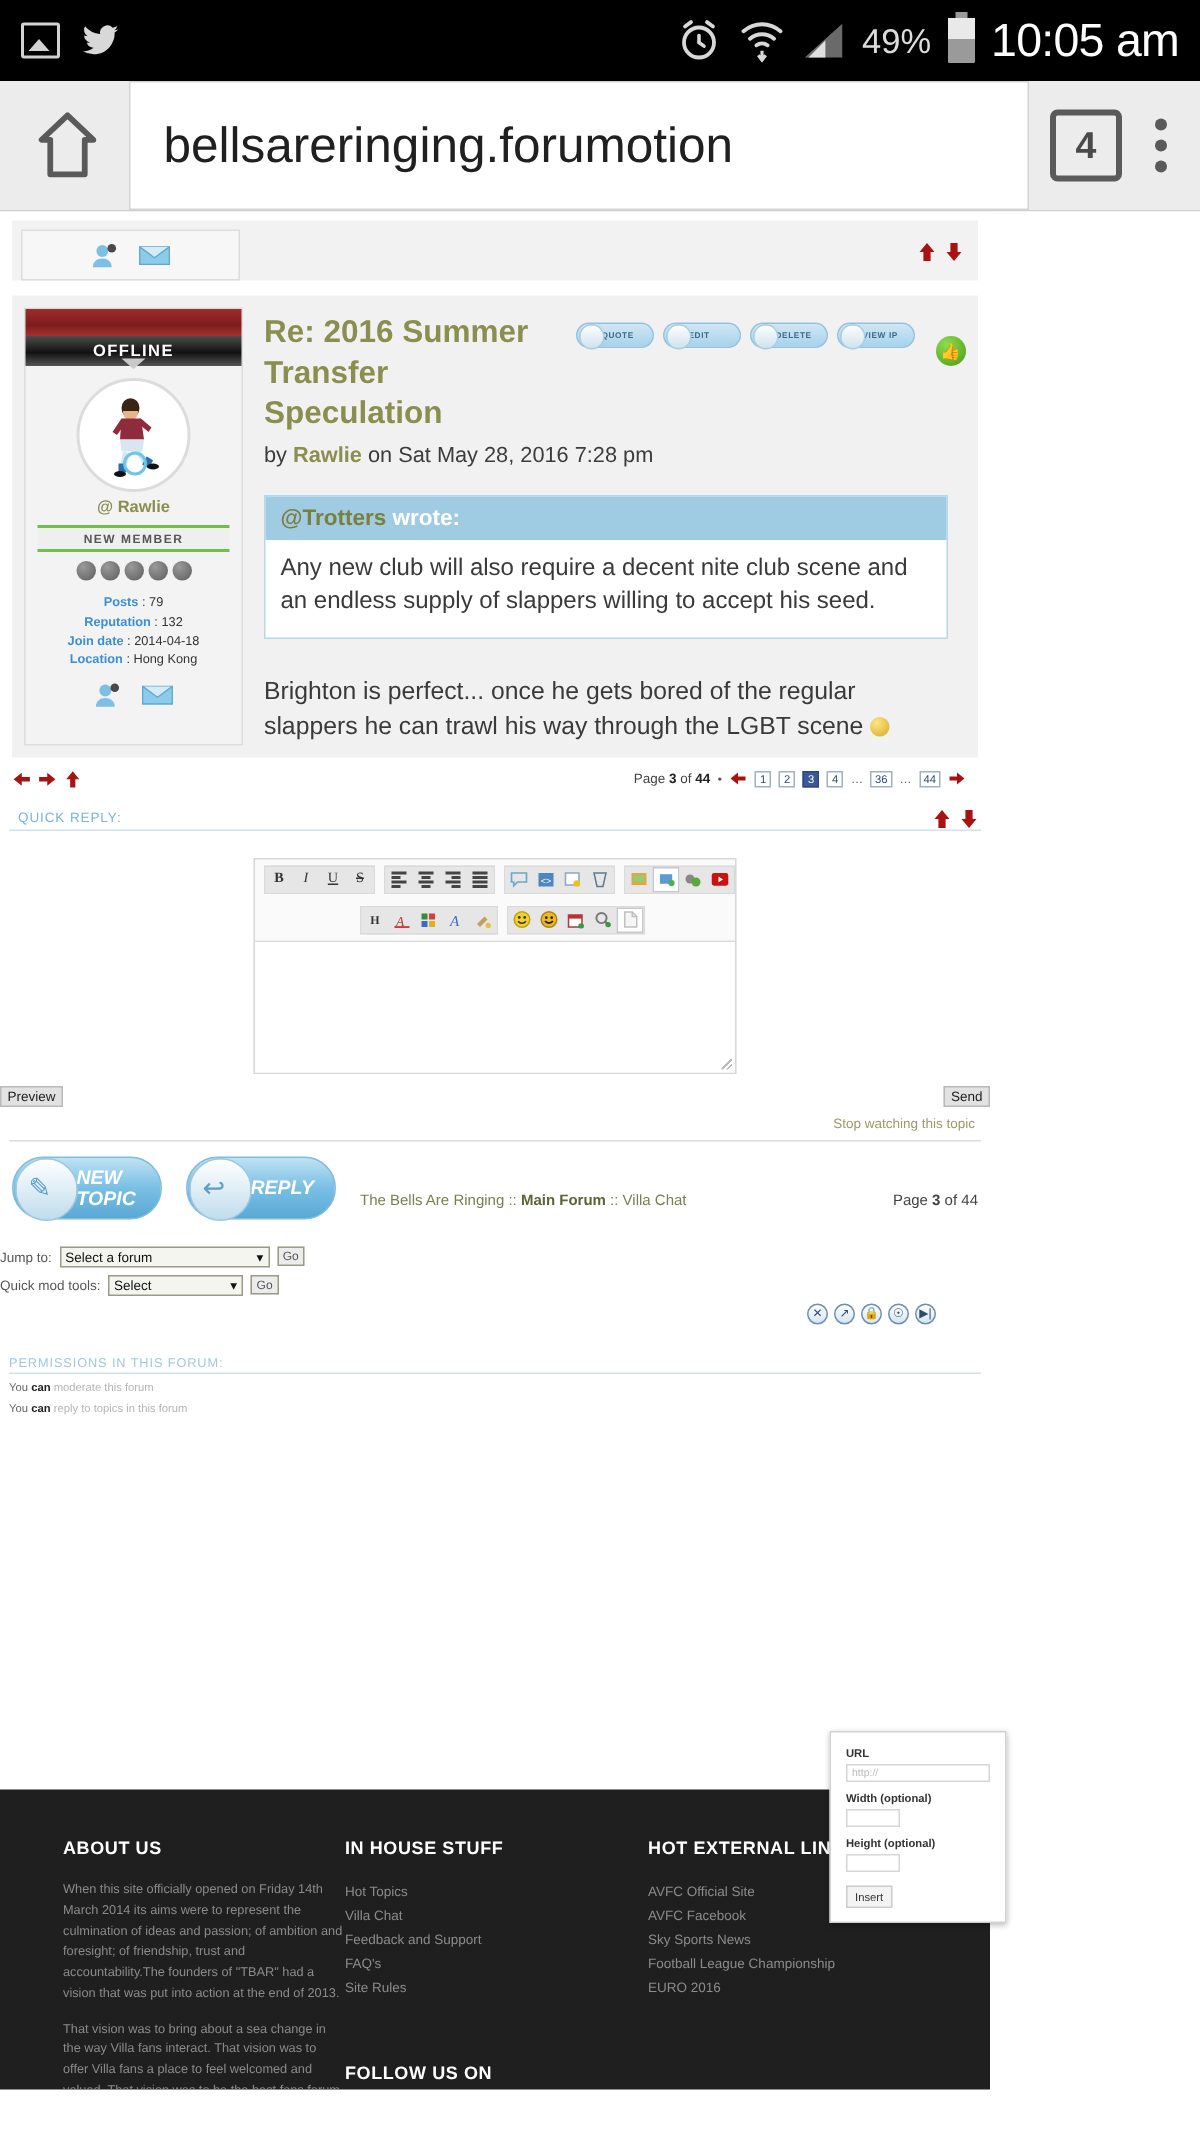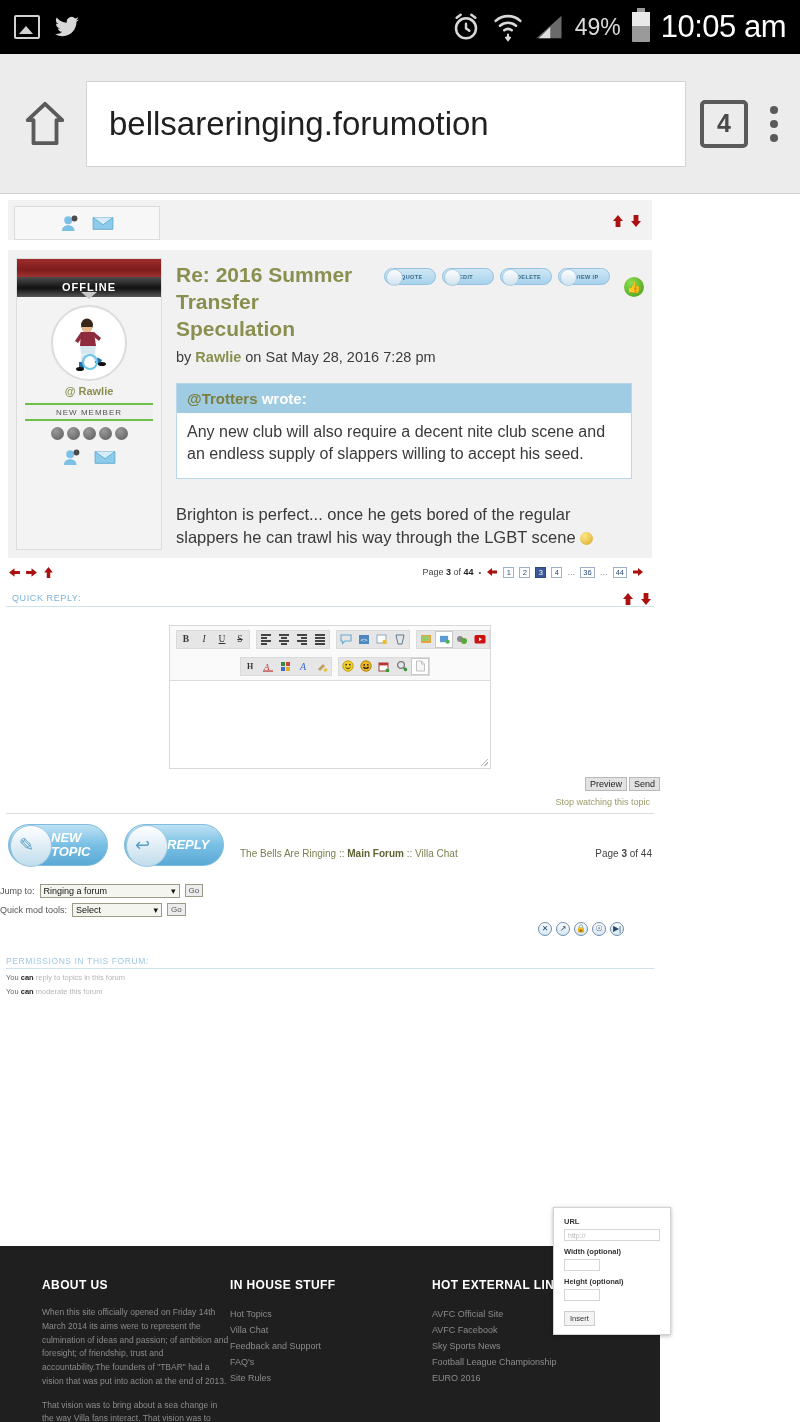--- a/index.html
+++ b/index.html
@@ -36,21 +36,21 @@
     content: ""; position: absolute; top: -4px; left: 5px;
     width: 8px; height: 4px; background: #9a9a9a;
   }
   .battery::after {
     content: ""; position: absolute; top: 0; left: 0; right: 0;
     height: 45%; background: #e9e9e9;
   }
 
   
   .browserbar {
-    height: 140px; background: #ececec; display: flex; align-items: center;
+    height: 87px; background: #ececec; display: flex; align-items: center;
     padding: 0 18px; border-bottom: 1px solid #d0d0d0;
   }
   .home-icon { width: 54px; display: flex; justify-content: center; }
   .urlbox {
     flex: 1; margin: 0 14px; height: 86px; background: #fff;
     border: 1px solid #d4d4d4; display: flex; align-items: center;
     padding: 0 22px; font-size: 33px; color: #202020; overflow: hidden;
     white-space: nowrap;
   }
   .tabcount {
@@ -100,21 +100,21 @@
   .avatar-ring {
     width: 76px; height: 76px; margin: 12px auto 4px auto; border-radius: 50%;
     background: #fff; border: 2px solid #dcdcdc; box-shadow: 0 0 0 3px #f3f3f3;
     display: flex; align-items: center; justify-content: center; overflow: hidden;
   }
   .uname { text-align: center; font-size: 11px; font-weight: bold; color: #8a8f4f; }
   .rank-bar {
     margin: 6px 8px; height: 18px; border-top: 2px solid #6fbf4a;
     border-bottom: 2px solid #6fbf4a; background: #efefef;
     display: flex; align-items: center; justify-content: center;
-    font-size: 8px; letter-spacing: 1px; color: #555;
+    font-size: 8px; letter-spacing: 1px; color: #555; font-weight: bold;
   }
   .pips { display: flex; justify-content: center; gap: 3px; margin: 4px 0 8px 0; }
   .pip {
     width: 13px; height: 13px; border-radius: 50%;
     background: radial-gradient(circle at 35% 30%, #9a9a9a, #5c5c5c);
   }
   .stats { font-size: 8.5px; line-height: 1.5; text-align: center; color: #333; }
   .stats b { color: #3b8fd4; }
   .pm-icons { display: flex; justify-content: center; gap: 10px; margin-top: 8px; }
 
@@ -189,21 +189,21 @@
   .tb-btn.white { background: #fff; border: 1px solid #c8c8c8; }
   .tb-grp.light { background: #efefef; }
   .align-bar { display: flex; flex-direction: column; gap: 1.5px; width: 10px; }
   .align-bar i { height: 1.5px; background: #444; display: block; }
   .editarea { height: 88px; background: #fff; border-top: 1px solid #dcdcdc; position: relative; }
   .editarea::after {
     content: ""; position: absolute; right: 2px; bottom: 2px; width: 7px; height: 7px;
     background: linear-gradient(135deg, transparent 45%, #bbb 45%, #bbb 55%, transparent 55%,
                 transparent 70%, #bbb 70%, #bbb 80%, transparent 80%);
   }
-  .send-row { display: flex; justify-content: flex-end; gap: 2px; margin-top: 8px; }
+  .send-row { display: flex; justify-content: space-between; gap: 2px; margin-top: 8px; }
   .minibtn {
     background: #e2e2e2; border: 1px solid #b9b9b9; font-size: 9px; color: #222;
     padding: 1px 4px;
   }
   .stopwatch { text-align: right; font-size: 9px; color: #9a9a6a; padding: 6px 10px 0 0; }
 
   .hr-line { border-top: 1px solid #dcdcdc; margin: 6px 6px 0 6px; }
 
   
   .navrow { display: flex; align-items: flex-start; padding: 10px 8px 0 8px; position: relative; }
@@ -387,20 +387,26 @@
           </div>
           <div class="uname">@ Rawlie</div>
           <div class="rank-bar">NEW MEMBER</div>
           <div class="pips">
             <span class="pip"></span>
             <span class="pip"></span>
             <span class="pip"></span>
             <span class="pip"></span>
             <span class="pip"></span>
           </div>
+          <div class="stats">
+            <div><b>Posts</b> : <span>79</span></div>
+            <div><b>Reputation</b> : <span>132</span></div>
+            <div><b>Join date</b> : <span>2014-04-18</span></div>
+            <div><b>Location</b> : <span>Hong Kong</span></div>
+          </div>
           <div class="pm-icons">
             <svg width="22" height="18" viewBox="0 0 24 20">
               <circle cx="10" cy="7" r="4.4" fill="#7cc0e6"></circle>
               <path d="M3 19c0-4 3.2-6.4 7-6.4s7 2.4 7 6.4z" fill="#7cc0e6"></path>
               <circle cx="17" cy="5" r="3.2" fill="#4a4a4a"></circle>
             </svg>
             <svg width="24" height="18" viewBox="0 0 26 20">
               <path d="M2 4h22v13H2z" fill="#8ccbea" stroke="#5fa8cf"></path>
               <path d="M2 4l11 8 11-8" fill="#d5ecf8" stroke="#5fa8cf"></path>
             </svg>
@@ -674,21 +680,21 @@
         </div>
         <div class="pgright2">
           <span>Page </span><b>3</b><span> of 44</span>
         </div>
       </div>
 
       <div class="jump">
         <div class="jrow">
           <span>Jump to:</span>
           <span class="sel w1">
-            <span>Ringing a forum</span>
+            <span>Select a forum</span>
             <span>▾</span>
           </span>
           <span class="gobtn">Go</span>
         </div>
         <div class="jrow">
           <span>Quick mod tools:</span>
           <span class="sel w2">
             <span>Select</span>
             <span>▾</span>
           </span>
@@ -699,24 +705,24 @@
           <span class="mi">↗</span>
           <span class="mi">🔒</span>
           <span class="mi">☉</span>
           <span class="mi">▶|</span>
         </div>
       </div>
 
       <div class="perm">
         <div class="perm-h">PERMISSIONS IN THIS FORUM:</div>
         <div class="perm-l">
+          <span>You </span><b>can</b><span class="can"> moderate this forum</span>
+        </div>
+        <div class="perm-l">
           <span>You </span><b>can</b><span class="can"> reply to topics in this forum</span>
-        </div>
-        <div class="perm-l">
-          <span>You </span><b>can</b><span class="can"> moderate this forum</span>
         </div>
       </div>
 
       <div class="footer">
         <div class="fcol">
           <div class="fhead">ABOUT US</div>
           <div class="ftext">
             <p>When this site officially opened on Friday 14th March 2014 its aims were to represent the culmination of ideas and passion; of ambition and foresight; of friendship, trust and accountability.The founders of "TBAR" had a vision that was put into action at the end of 2013.</p>
             <p>That vision was to bring about a sea change in the way Villa fans interact. That vision was to offer Villa fans a place to feel welcomed and valued. That vision was to be the best fans forum in the world.</p>
 

